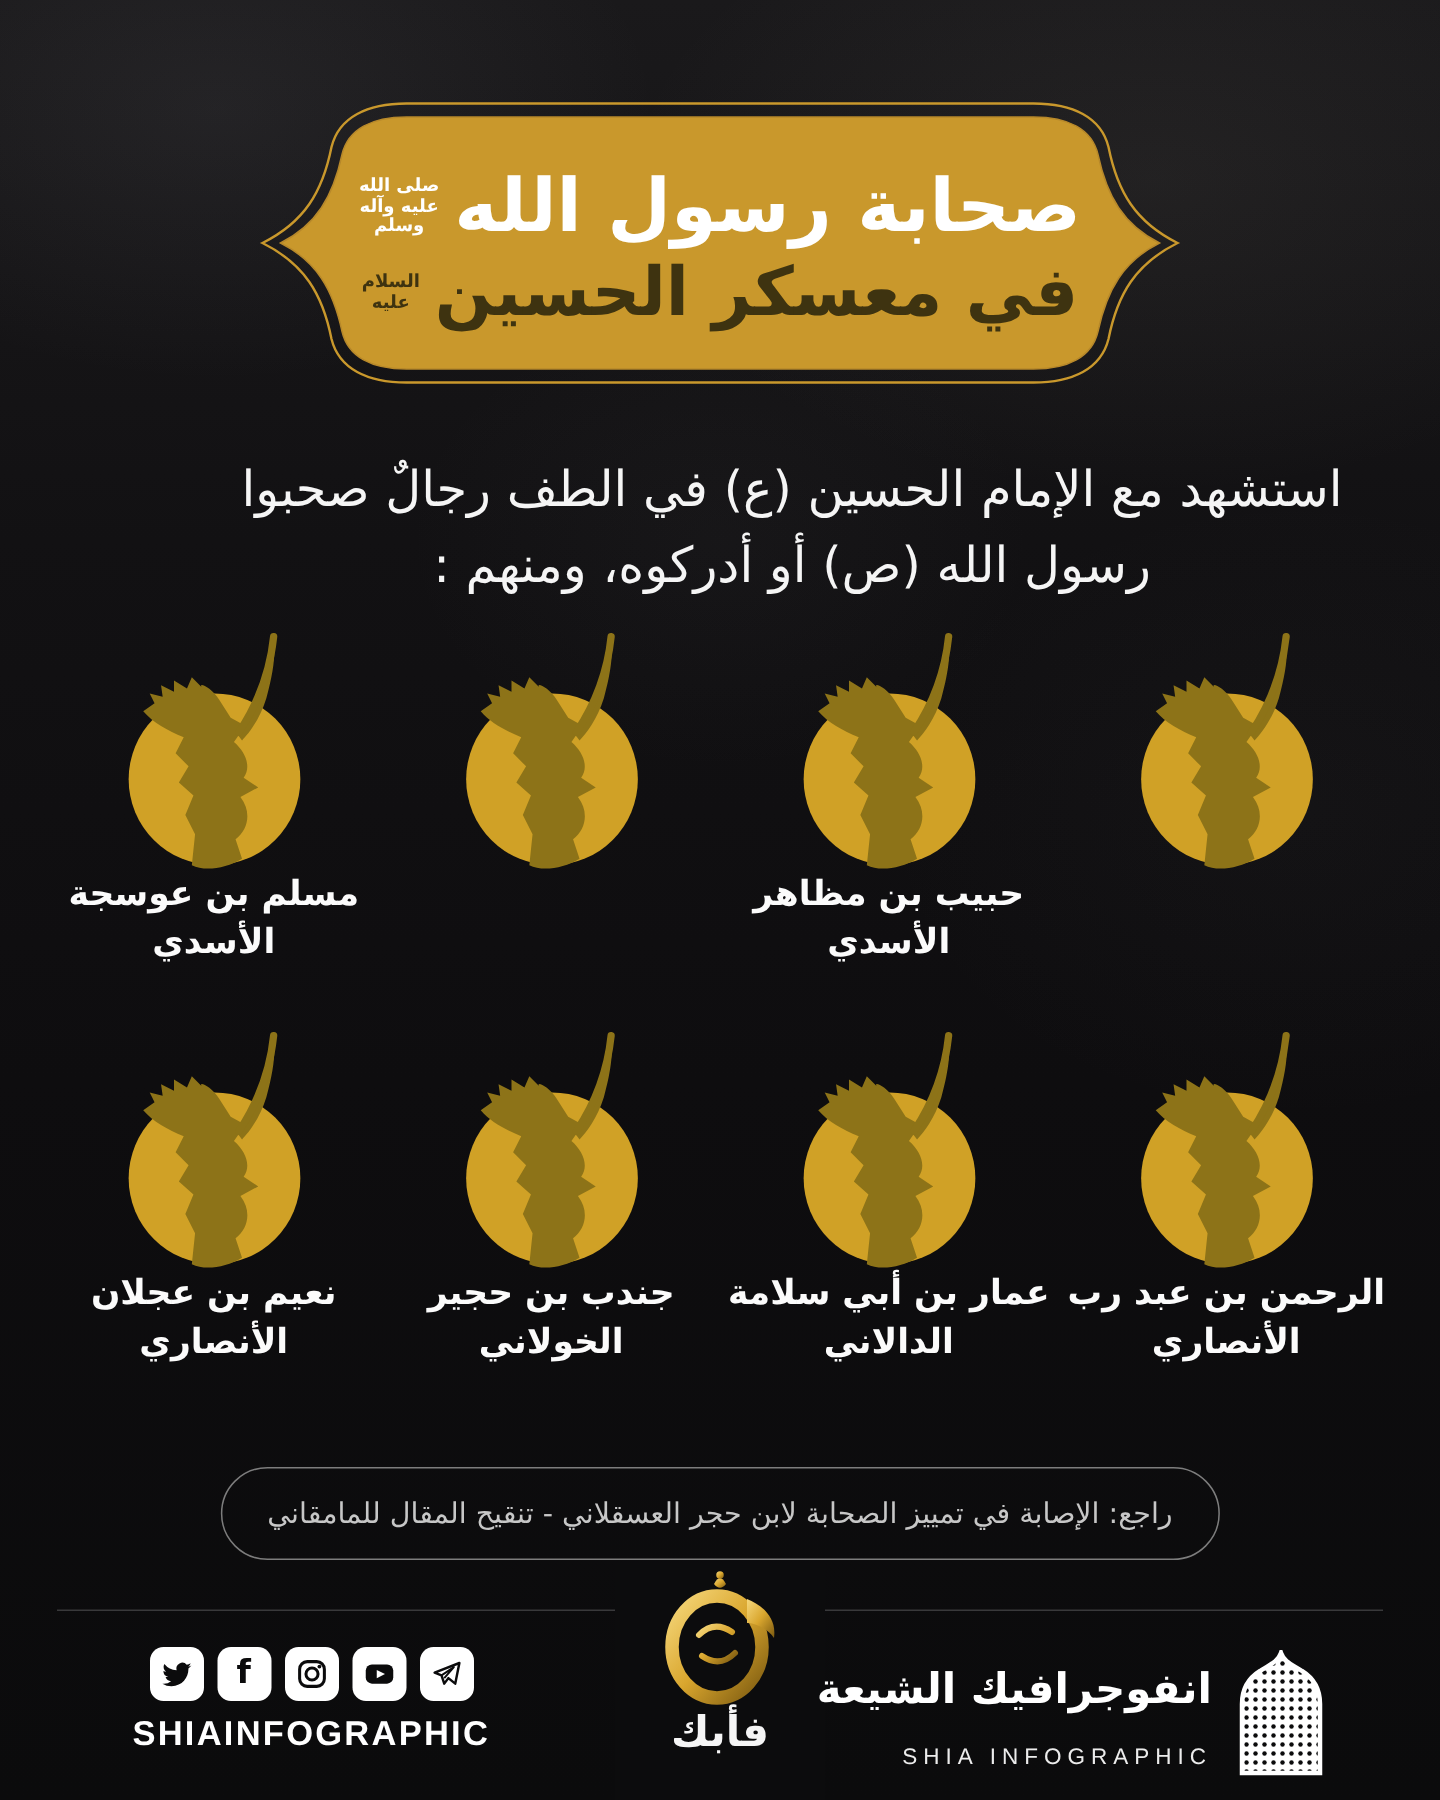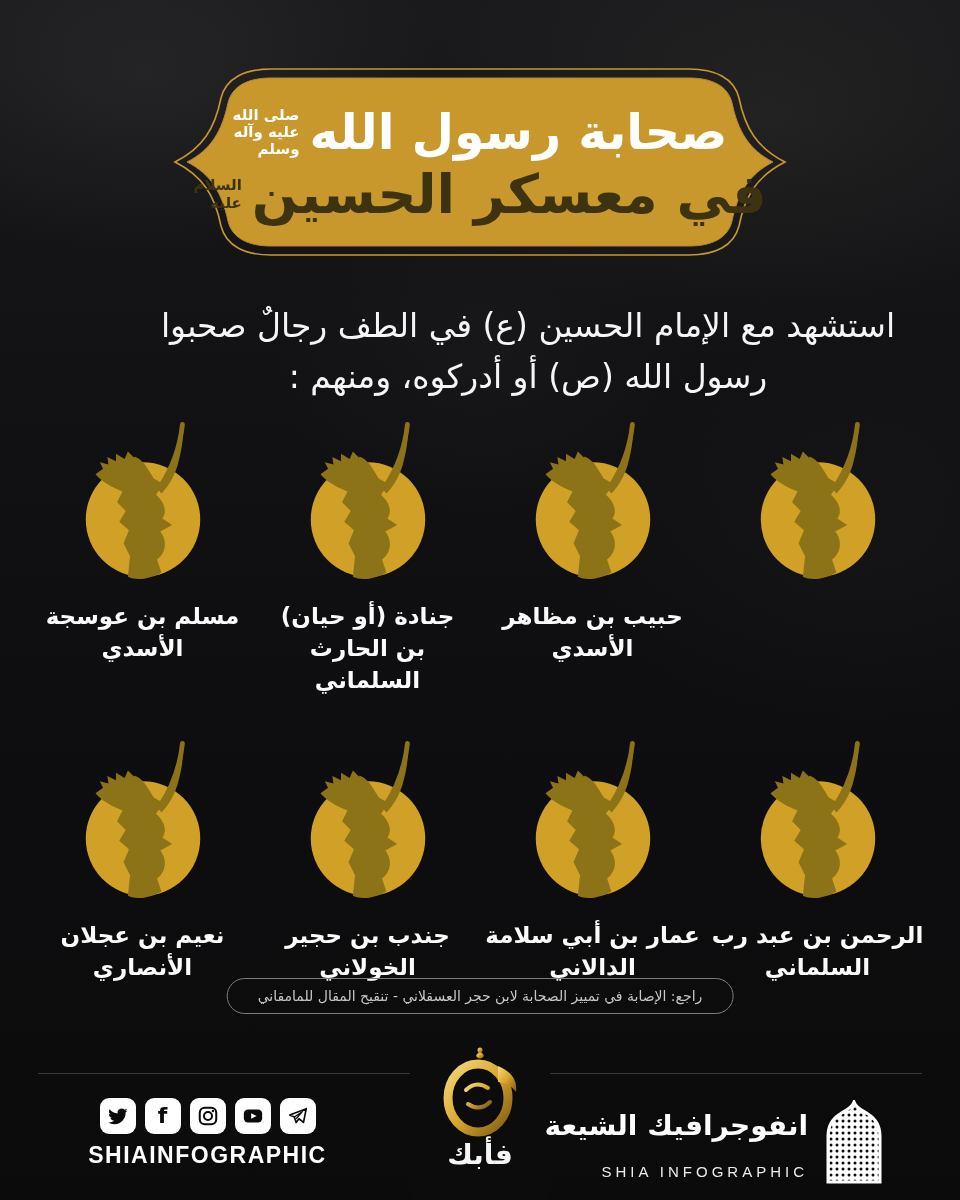--- a/index.html
+++ b/index.html
@@ -13,38 +13,38 @@
       radial-gradient(400px 300px at 90% 45%, rgba(120,120,125,.04), rgba(0,0,0,0) 70%),
       linear-gradient(180deg,#1a191b 0%,#121113 30%,#0e0d0f 60%,#0b0b0c 100%);
     color:#f2f2f2;
   }
   
   .banner-wrap{position:absolute;top:64px;left:50%;transform:translateX(-50%);width:614px;height:196px;}
   .banner-wrap svg{position:absolute;inset:0;}
   .banner-text{position:absolute;inset:0;display:flex;flex-direction:column;justify-content:center;align-items:center;gap:2px;padding-top:6px;}
   .title-row{display:flex;align-items:center;gap:10px;direction:rtl;}
   .title-line1{font-size:49px;font-weight:bold;color:#ffffff;letter-spacing:0;}
-  .title-line2{font-size:54px;font-weight:bold;color:#3e3310;}
-  .callig-mark{font-size:15px;line-height:1.15;white-space:pre-line;font-weight:bold;}
+  .title-line2{font-size:45px;font-weight:bold;color:#3e3310;}
+  .callig-mark{font-size:12px;line-height:1.15;white-space:pre-line;text-align:center;font-weight:bold;}
   .mark-white{color:#ffffff;}
   .mark-dark{color:#3e3310;}
   
   .intro{position:absolute;top:300px;left:0;width:100%;text-align:center;direction:rtl;
     font-size:33px;line-height:1.55;color:#f5f5f5;white-space:pre-line;padding-left:48px;}
   
   .grid{position:absolute;top:418px;left:30px;right:30px;direction:rtl;
     display:grid;grid-template-columns:repeat(4,1fr);row-gap:40px;}
   .cell{display:flex;flex-direction:column;align-items:center;}
   .warrior{width:156px;height:162px;}
-  .cname{margin-top:20px;font-size:23px;font-weight:bold;color:#fbfbfb;text-align:center;
+  .cname{margin-top:0;font-size:23px;font-weight:bold;color:#fbfbfb;text-align:center;
     line-height:1.4;white-space:pre-line;direction:rtl;}
   
   .ref-pill{position:absolute;top:978px;left:50%;transform:translateX(-50%);
-    border:1px solid #7d7d7d;border-radius:999px;padding:9px 30px;direction:rtl;
-    font-size:14px;color:#c7c7c7;white-space:nowrap;}
+    border:1px solid #7d7d7d;border-radius:999px;padding:19px 30px;direction:rtl;
+    font-size:19px;color:#c7c7c7;white-space:nowrap;}
   
   .divider{position:absolute;top:1073px;left:38px;right:38px;height:1px;background:#39393b;}
   .logo-wrap{position:absolute;top:1042px;left:50%;transform:translateX(-50%);
     width:140px;height:158px;background:#0c0c0d;display:flex;align-items:center;justify-content:center;text-align:center;}
   .social-block{position:absolute;left:100px;top:1098px;width:215px;display:flex;flex-direction:column;align-items:center;gap:8px;}
   .icons-row{display:flex;gap:9px;}
   .sq{width:36px;height:36px;border-radius:9px;background:#ffffff;display:flex;align-items:center;justify-content:center;}
   .sq svg{width:22px;height:22px;}
   .sq .fletter{font-family:"DejaVu Sans",sans-serif;font-weight:bold;font-size:22px;color:#0b0b0c;line-height:1;}
   .handle{font-size:23px;font-weight:bold;letter-spacing:1.5px;color:#ffffff;font-family:"Liberation Sans",sans-serif;}
@@ -116,36 +116,34 @@
       <svg class="warrior">
           <use href="#warrior-sym"></use>
         </svg>
       <div class="cname">حبيب بن مظاهر
 الأسدي</div>
     </div>
     <div class="cell">
       <svg class="warrior">
           <use href="#warrior-sym"></use>
         </svg>
-      <div class="cname">جنادة (أو حيان)
-بن الحارث السلماني</div>
     </div>
     <div class="cell">
       <svg class="warrior">
           <use href="#warrior-sym"></use>
         </svg>
       <div class="cname">مسلم بن عوسجة
 الأسدي</div>
     </div>
     <div class="cell">
       <svg class="warrior">
           <use href="#warrior-sym"></use>
         </svg>
       <div class="cname">الرحمن بن عبد رب
-السلماني</div>
+الأنصاري</div>
     </div>
     <div class="cell">
       <svg class="warrior">
           <use href="#warrior-sym"></use>
         </svg>
       <div class="cname">عمار بن أبي سلامة
 الدالاني</div>
     </div>
     <div class="cell">
       <svg class="warrior">

